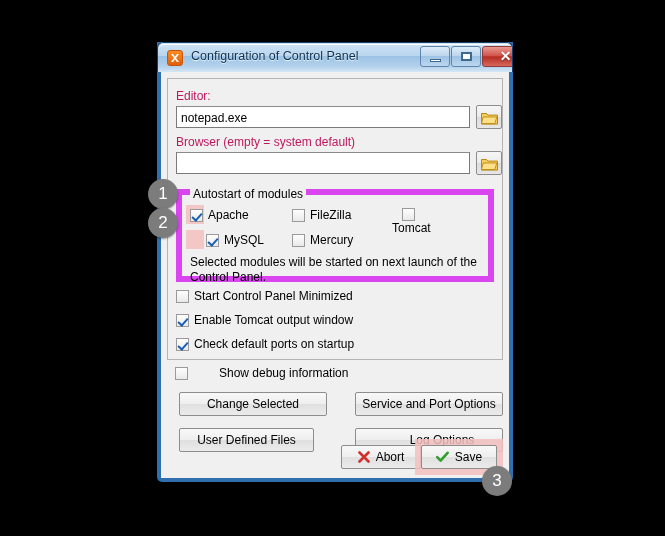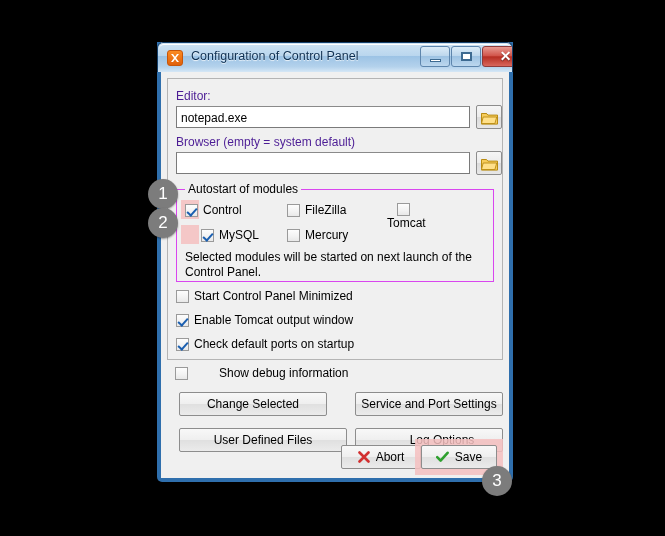--- a/index.html
+++ b/index.html
@@ -88,21 +88,21 @@
     box-sizing: border-box;
   }
   .inner-panel {
     position: absolute; left: 6px; top: 6px;
     width: 336px; height: 282px;
     background: #f0f0f0;
     border: 1px solid #b4b4b4;
     box-sizing: border-box;
   }
 
-  .lbl { position: absolute; font-size: 12px; color: #4c1d95; white-space: nowrap; }
+  .lbl { position: absolute; font-size: 12px; color: #be185d; white-space: nowrap; }
 
   .tbox {
     position: absolute; height: 22px;
     background: #ffffff;
     border: 1px solid #7a7a7a;
     border-top-color: #8a8a8a;
     box-sizing: border-box;
     font-size: 12px; color: #000;
     padding: 2px 0 0 4px;
     line-height: 18px;
@@ -112,21 +112,21 @@
     position: absolute; width: 26px; height: 24px;
     background: linear-gradient(to bottom,#f6f6f6 0%,#ececec 48%,#dcdcdc 52%,#e7e7e7 100%);
     border: 1px solid #8d8d8d; border-radius: 2px;
     box-sizing: border-box; cursor: default;
   }
   .browse-btn svg { position: absolute; left: 4px; top: 5px; }
 
   
   .groupbox {
     position: absolute;
-    border: 1px solid #d946ef;
+    border: 6px solid #d946ef;
     box-sizing: border-box;
     text-decoration: underline;
   }
   .groupbox-title {
     position: absolute; top: -8px; left: 8px;
     background: #f0f0f0; padding: 0 3px;
     font-size: 12px; color: #000; white-space: nowrap;
   }
 
   .cbrow { position: absolute; display: flex; align-items: center; white-space: nowrap; }
@@ -241,21 +241,21 @@
       </div>
 
       <div class="groupbox" style="left:8px; top:110px; width:318px; height:93px;">
         <span class="groupbox-title">Autostart of modules</span>
 
         <div class="hl" style="left:4px; top:10px; width:18px; height:19px;"></div>
         <div class="hl" style="left:4px; top:35px; width:18px; height:19px;"></div>
 
         <div class="cbrow" style="left:8px; top:13px;">
           <span class="cb checked"></span>
-          <span class="cb-label">Control</span>
+          <span class="cb-label">Apache</span>
         </div>
         <div class="cbrow" style="left:110px; top:13px;">
           <span class="cb"></span>
           <span class="cb-label">FileZilla</span>
         </div>
         <div class="cbrow" style="left:205px; top:13px;flex-direction:column;">
           <span class="cb"></span>
           <span class="cb-label">Tomcat</span>
         </div>
 
@@ -287,23 +287,23 @@
 
     <div class="cbrow" style="left:14px; top:294px;gap:26px;">
       <span class="cb"></span>
       <span class="cb-label">Show debug information</span>
     </div>
 
     <div class="btn" style="left:18px; top:320px; width:148px;">
       <span>Change Selected</span>
     </div>
     <div class="btn" style="left:194px; top:320px; width:148px;">
-      <span>Service and Port Settings</span>
-    </div>
-    <div class="btn" style="left:18px; top:356px; width:168px;">
+      <span>Service and Port Options</span>
+    </div>
+    <div class="btn" style="left:18px; top:356px; width:135px;">
       <span>User Defined Files</span>
     </div>
     <div class="btn" style="left:194px; top:356px; width:148px;padding-left:26px;">
       <span>Log Options</span>
     </div>
 
     <div class="hl-outline" style="left:252px; top:366px; width:0; height:0;"></div>
 
     <div class="btn" style="left:180px; top:373px; width:80px;">
       <span class="ico">

